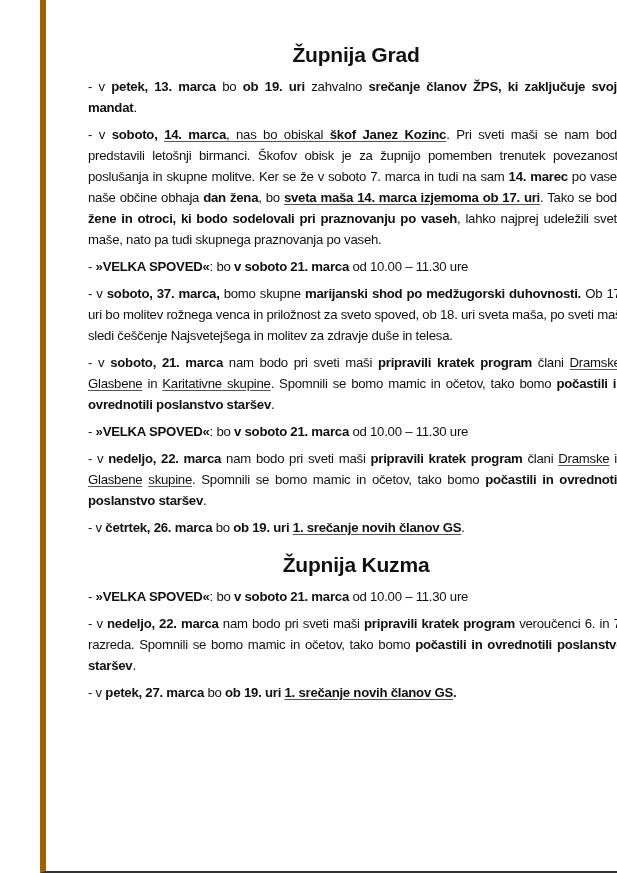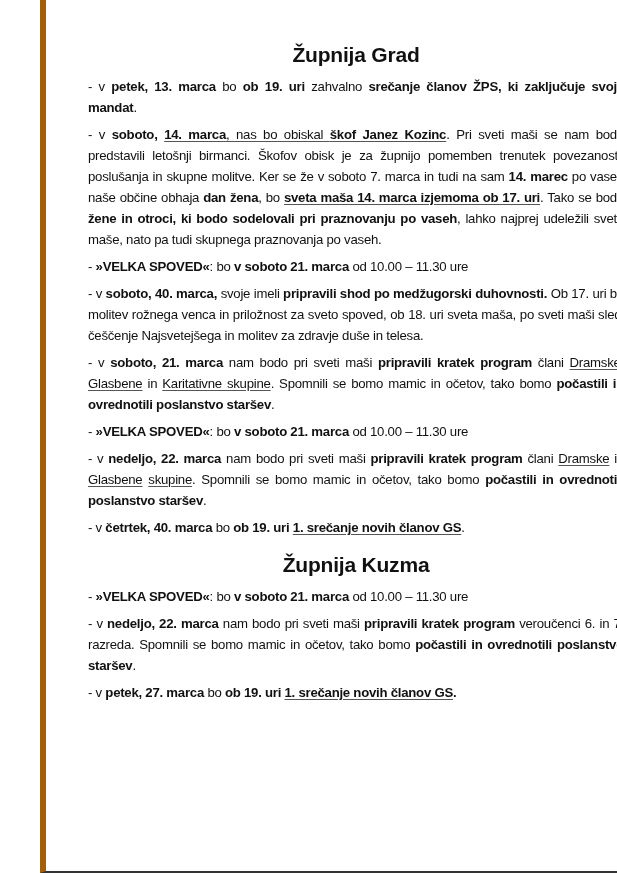--- a/index.html
+++ b/index.html
@@ -31,23 +31,23 @@
 </style>
 </head>
 <body>
 
 <div class="page">
   <div class="content" id="content">
       <h2>Župnija Grad</h2>
       <p><span>- v </span><span style="font-weight: bold;">petek, 13. marca</span><span> bo </span><span style="font-weight: bold;">ob 19. uri</span><span> zahvalno </span><span style="font-weight: bold;">srečanje članov ŽPS, ki zaključuje svoje mandat</span><span>.</span></p>
       <p><span>- v </span><span style="font-weight: bold;">soboto,</span><span> </span><span style="font-weight: bold; text-decoration: underline rgb(85, 85, 85); text-underline-offset: 2px;">14. marca</span><span style="text-decoration: underline rgb(85, 85, 85); text-underline-offset: 2px;">, nas bo obiskal </span><span style="font-weight: bold; text-decoration: underline rgb(85, 85, 85); text-underline-offset: 2px;">škof Janez Kozinc</span><span>. Pri sveti maši se nam bodo predstavili letošnji birmanci. Škofov obisk je za župnijo pomemben trenutek povezanosti, poslušanja in skupne molitve. Ker se že v soboto 7. marca in tudi na sam </span><span style="font-weight: bold;">14. marec</span><span> po vaseh naše občine obhaja </span><span style="font-weight: bold;">dan žena</span><span>, bo </span><span style="font-weight: bold; text-decoration: underline rgb(85, 85, 85); text-underline-offset: 2px;">sveta maša 14. marca izjemoma ob 17. uri</span><span>. Tako se bodo </span><span style="font-weight: bold;">žene in otroci, ki bodo sodelovali pri praznovanju po vaseh</span><span>, lahko najprej udeležili svete maše, nato pa tudi skupnega praznovanja po vaseh.</span></p>
       <p class="tight"><span>- </span><span style="font-weight: bold;">»VELKA SPOVED«</span><span>: bo </span><span style="font-weight: bold;">v soboto 21. marca</span><span> od 10.00 – 11.30 ure</span></p>
-      <p><span>- v </span><span style="font-weight: bold;">soboto, 40. marca,</span><span> svoje imeli </span><span style="font-weight: bold;">pripravili shod po medžugorski duhovnosti.</span><span> Ob 17. uri bo molitev rožnega venca in priložnost za sveto spoved, ob 18. uri sveta maša, po sveti maši sledi češčenje Najsvetejšega in molitev za zdravje duše in telesa.</span></p>
+      <p><span>- v </span><span style="font-weight: bold;">soboto, 37. marca,</span><span> bomo skupne </span><span style="font-weight: bold;">marijanski shod po medžugorski duhovnosti.</span><span> Ob 17. uri bo molitev rožnega venca in priložnost za sveto spoved, ob 18. uri sveta maša, po sveti maši sledi češčenje Najsvetejšega in molitev za zdravje duše in telesa.</span></p>
       <p><span>-  v </span><span style="font-weight: bold;">soboto, 21. marca</span><span> nam bodo pri sveti maši </span><span style="font-weight: bold;">pripravili kratek program</span><span> člani </span><span style="text-decoration: underline rgb(85, 85, 85); text-underline-offset: 2px;">Dramske</span><span>, </span><span style="text-decoration: underline rgb(85, 85, 85); text-underline-offset: 2px;">Glasbene</span><span> in </span><span style="text-decoration: underline rgb(85, 85, 85); text-underline-offset: 2px;">Karitativne skupine</span><span>. Spomnili se bomo mamic in očetov, tako bomo </span><span style="font-weight: bold;">počastili in ovrednotili poslanstvo staršev</span><span>.</span></p>
       <p class="tight"><span>- </span><span style="font-weight: bold;">»VELKA SPOVED«</span><span>: bo </span><span style="font-weight: bold;">v soboto 21. marca</span><span> od 10.00 – 11.30 ure</span></p>
       <p><span>-  v </span><span style="font-weight: bold;">nedeljo, 22. marca</span><span> nam bodo pri sveti maši </span><span style="font-weight: bold;">pripravili kratek program</span><span> člani </span><span style="text-decoration: underline rgb(85, 85, 85); text-underline-offset: 2px;">Dramske</span><span> in </span><span style="text-decoration: underline rgb(85, 85, 85); text-underline-offset: 2px;">Glasbene</span><span> </span><span style="text-decoration: underline rgb(85, 85, 85); text-underline-offset: 2px;">skupine</span><span>. Spomnili se bomo mamic in očetov, tako bomo </span><span style="font-weight: bold;">počastili in ovrednotili poslanstvo staršev</span><span>.</span></p>
-      <p class="tight"><span>- v </span><span style="font-weight: bold;">četrtek, 40. marca</span><span> bo </span><span style="font-weight: bold;">ob 19. uri</span><span> </span><span style="font-weight: bold; text-decoration: underline rgb(85, 85, 85); text-underline-offset: 2px;">1. srečanje novih članov GS</span><span>.</span></p>
+      <p class="tight"><span>- v </span><span style="font-weight: bold;">četrtek, 26. marca</span><span> bo </span><span style="font-weight: bold;">ob 19. uri</span><span> </span><span style="font-weight: bold; text-decoration: underline rgb(85, 85, 85); text-underline-offset: 2px;">1. srečanje novih članov GS</span><span>.</span></p>
       <h2 class="sec">Župnija Kuzma</h2>
       <p class="tight"><span>- </span><span style="font-weight: bold;">»VELKA SPOVED«</span><span>: bo </span><span style="font-weight: bold;">v soboto 21. marca</span><span> od 10.00 – 11.30 ure</span></p>
       <p><span>-  v </span><span style="font-weight: bold;">nedeljo, 22. marca</span><span> nam bodo pri sveti maši </span><span style="font-weight: bold;">pripravili kratek program</span><span> veroučenci 6. in 7. razreda. Spomnili se bomo mamic in očetov, tako bomo </span><span style="font-weight: bold;">počastili in ovrednotili poslanstvo staršev</span><span>.</span></p>
       <p class="tight"><span>- v </span><span style="font-weight: bold;">petek, 27. marca</span><span> bo </span><span style="font-weight: bold;">ob 19. uri</span><span> </span><span style="font-weight: bold; text-decoration: underline rgb(85, 85, 85); text-underline-offset: 2px;">1. srečanje novih članov GS</span><span style="font-weight: bold;">.</span></p>
     </div>
 </div>
 
 </body></html>

